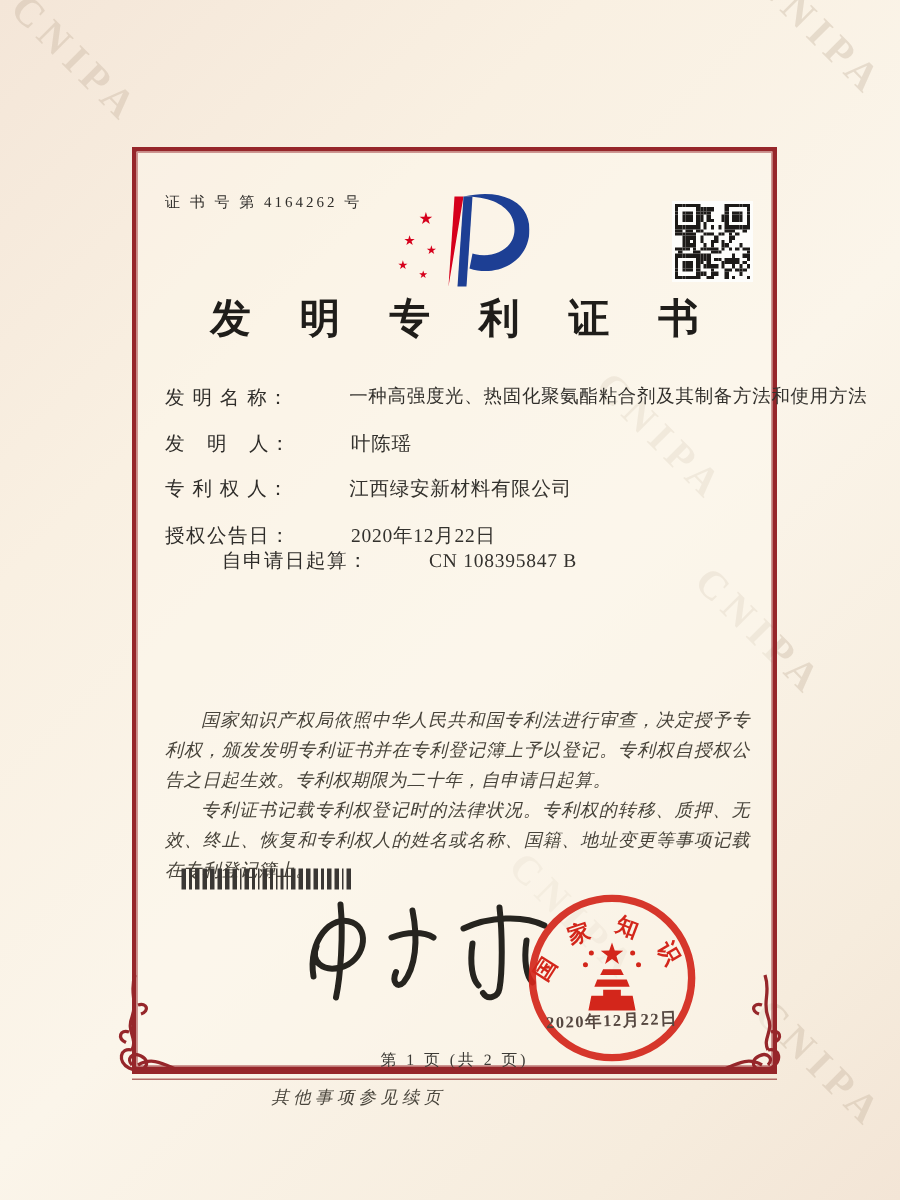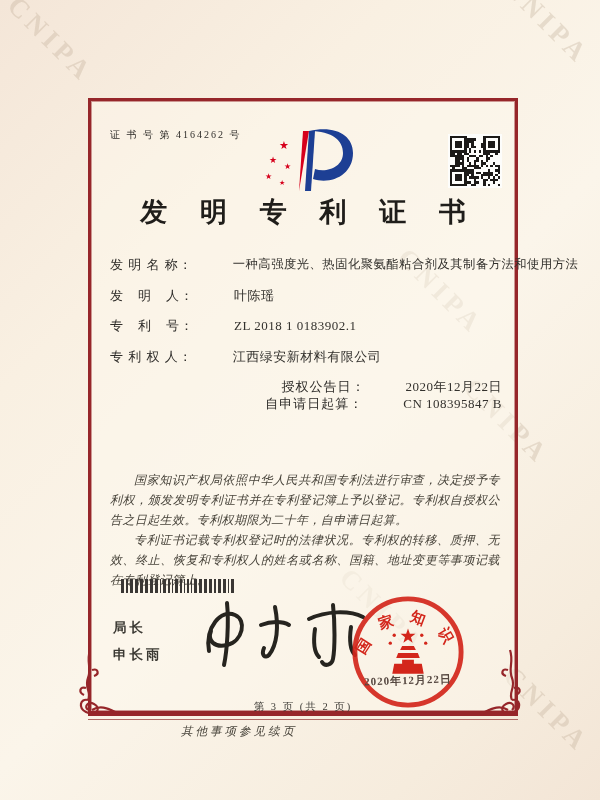--- a/index.html
+++ b/index.html
@@ -28,21 +28,21 @@
   .logo{position:absolute;left:166px;top:28px;width:96px;height:64px;}
   .qr{position:absolute;left:357px;top:33px;width:50px;height:50px;background:#fdfdfb;
       display:grid;grid-template-columns:repeat(21,1fr);grid-template-rows:repeat(21,1fr);padding:2px;}
   .qr div{background:transparent}
   .qr div.on{background:#1c1a18}
   .title{
     position:absolute;left:0;top:93px;width:100%;text-align:center;
     font-size:27px;font-weight:bold;color:#1f1d1a;letter-spacing:13px;text-indent:13px;
   }
   .fields{position:absolute;left:19px;top:155px;width:392px;}
-  .frow{display:flex;align-items:flex-end;margin-bottom:13.5px;font-size:13px;color:#33312d;line-height:17px;}
+  .frow{display:flex;align-items:flex-start;margin-bottom:13.5px;font-size:13px;color:#33312d;line-height:17px;}
   .f-label{flex:0 0 auto;letter-spacing:1px;color:#2f2d2a;}
   .f-value{flex:1 1 auto;letter-spacing:.5px;white-space:nowrap;margin-left:40px;}
   .frow.long .f-value{font-size:12.3px;}
   .grant{display:flex;flex-direction:column;}
   .grant .pair{display:flex;align-items:baseline;font-size:13px;color:#33312d;}
   .grant .pair.second{margin-left:38px;}
   .paras{
     position:absolute;left:19px;top:360px;width:390px;
     font-size:12px;line-height:1.66;color:#47433a;font-style:italic;letter-spacing:.4px;
     text-align:justify;
@@ -543,24 +543,20 @@
   <div class="title">发 明 专 利 证 书</div>
 
   <div class="fields">
     <div class="frow long">
       <span class="f-label">发 明 名 称：</span>
       <span class="f-value">一种高强度光、热固化聚氨酯粘合剂及其制备方法和使用方法</span>
     </div>
     <div class="frow">
       <span class="f-label">发　明　人：</span>
       <span class="f-value">叶陈瑶</span>
-    </div>
-    <div class="frow">
-      <span class="f-label">专　利　号：</span>
-      <span class="f-value">ZL 2018 1 0183902.1</span>
     </div>
     <div class="frow">
       <span class="f-label">专 利 权 人：</span>
       <span class="f-value">江西绿安新材料有限公司</span>
     </div>
     <div class="frow grant">
       <span class="pair">
         <span class="f-label">授权公告日：</span>
         <span class="f-value">2020年12月22日</span>
       </span>
@@ -598,24 +594,20 @@
       <i style="width: 3px;"></i>
       <i style="width: 3px;"></i>
       <i style="width: 3px;"></i>
       <i style="width: 1.5px;"></i>
       <i style="width: 3px;"></i>
       <i style="width: 3px;"></i>
       <i style="width: 1.5px;"></i>
       <i style="width: 3px;"></i>
     </div>
 
-  <div class="officials">
-    <div>局长</div>
-    <div>申长雨</div>
-  </div>
 
   <div class="signature">
     <svg width="200" height="80" viewBox="0 0 200 80" fill="none" stroke="#26241f" stroke-width="4" stroke-linecap="round">
       <path d="M18,58 C14,34 30,16 44,22 C56,27 52,48 36,52 C24,55 16,48 20,38"></path>
       <path d="M36,10 C38,30 36,58 33,72"></path>
       <path d="M84,14 C88,34 86,52 78,62 C74,66 70,62 73,55"></path>
       <path d="M70,32 C80,28 92,28 98,32"></path>
       <path d="M118,26 C135,18 158,17 172,24"></path>
       <path d="M142,12 C144,30 144,55 142,66 C141,72 134,74 131,69"></path>
       <path d="M124,36 C122,50 124,60 128,64"></path>
@@ -637,21 +629,21 @@
         <circle cx="74" cy="43" r="1.7"></circle>
           <circle cx="78" cy="51" r="1.7"></circle>
         <path d="M52,58 L68,58 L66,54 L54,54 Z"></path>
         <path d="M48,66 L72,66 L70,61 L50,61 Z"></path>
         <path d="M44,82 L76,82 L74,72 L66,72 L66,68 L54,68 L54,72 L46,72 Z"></path>
       </g>
     </svg>
     <div class="seal-date">2020年12月22日</div>
   </div>
 
-  <div class="pageinfo">第 3 页 (共 2 页)</div>
+  <div class="pageinfo">第 1 页 (共 2 页)</div>
 </div>
 
 <div class="bottom-line"></div>
 <div class="flourish bl">
   <svg width="46" height="74" viewBox="0 0 46 74" fill="none" stroke="#96262a" stroke-width="2.2">
     <path d="M14,2 C10,14 16,20 12,30 C8,40 16,44 12,52"></path>
     <path d="M12,52 C4,50 2,60 10,64 C20,69 26,60 18,56 C12,53 8,58 12,62"></path>
     <path d="M16,62 C26,56 34,62 44,66"></path>
     <path d="M10,40 C4,38 2,44 8,47"></path>
     <path d="M16,22 C22,20 24,26 18,28"></path>

